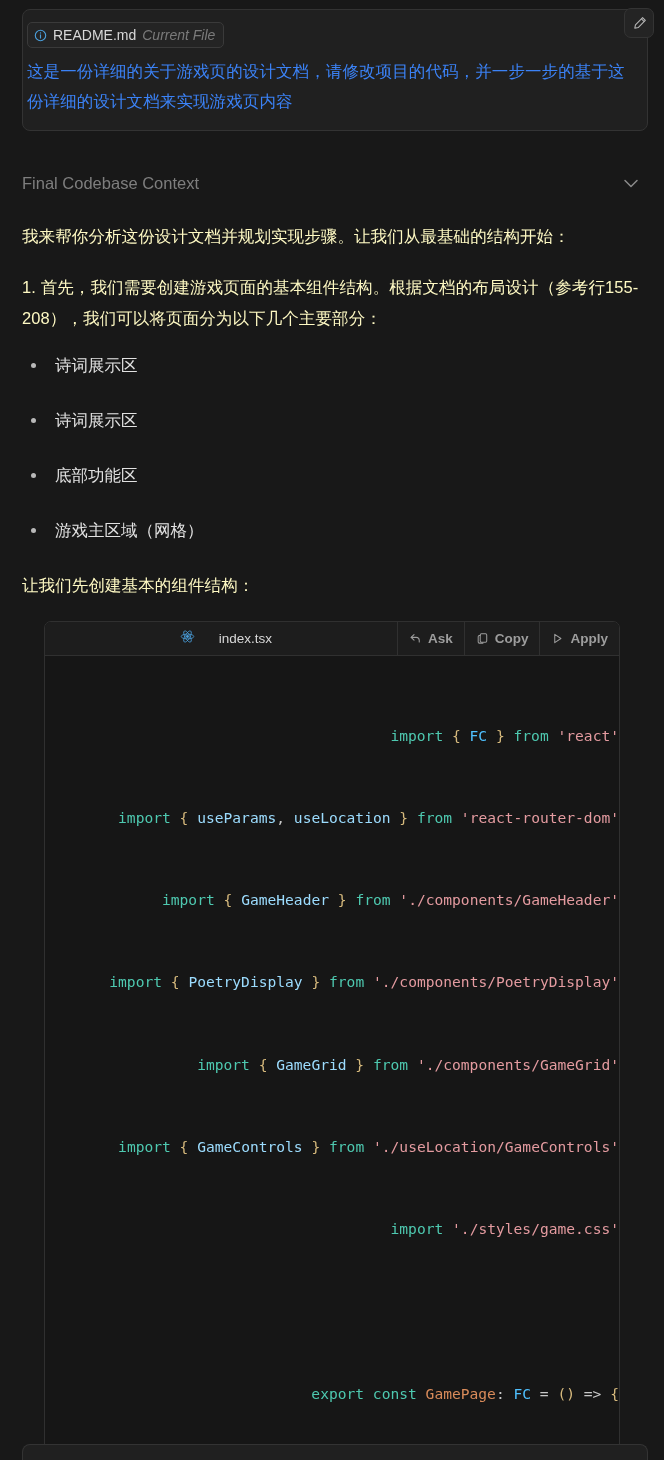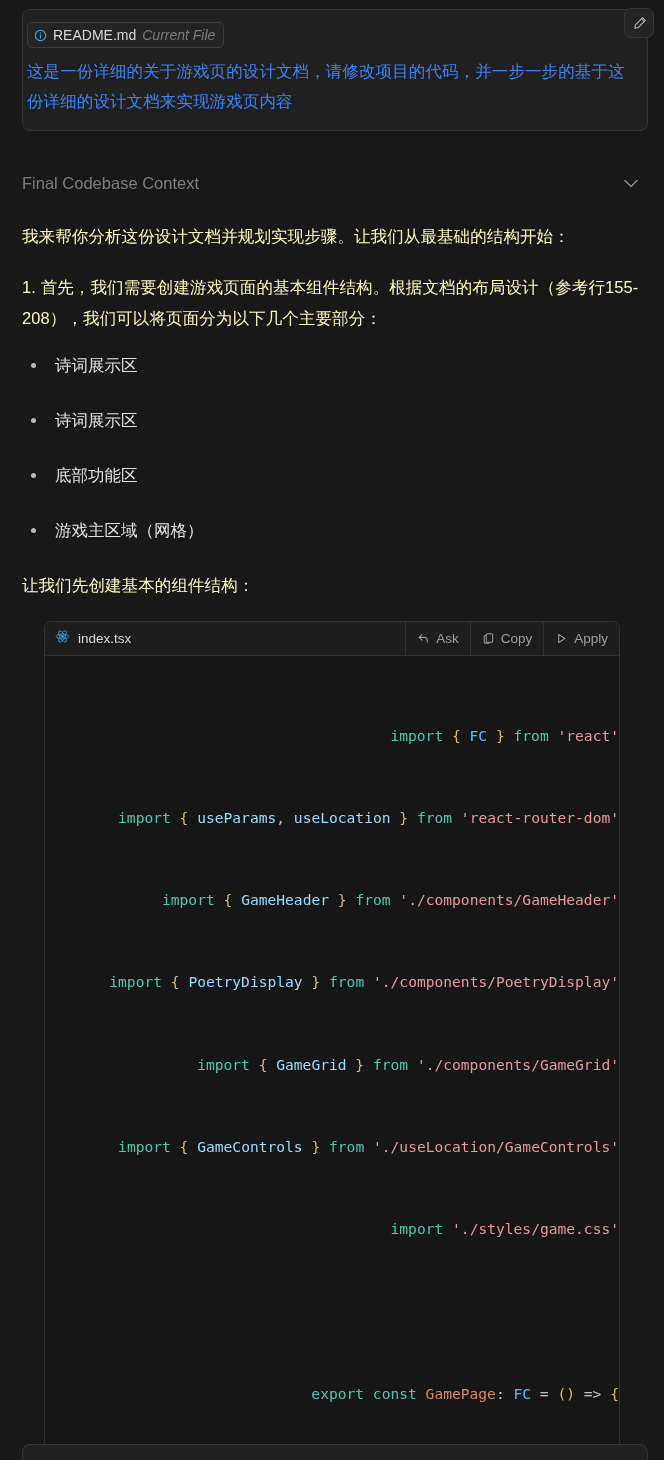--- a/index.html
+++ b/index.html
@@ -143,42 +143,44 @@
   .cb-header {
     display: flex;
     align-items: stretch;
     height: 34px;
     background: #1d1d1d;
     border-bottom: 1px solid #303030;
   }
   .cb-title {
     display: flex;
     align-items: center;
-    gap: 8px;
+    gap: 24px;
     padding-left: 10px;
     flex: 1 1 auto;
     min-width: 0;
     border-right: 1px solid #303030;
+    justify-content: center;
   }
   .cb-filename {
     font-size: 13.5px;
     color: #d8d8d8;
     white-space: nowrap;
     overflow: hidden;
     text-overflow: ellipsis;
   }
   .cb-act {
     display: flex;
     align-items: center;
     gap: 6px;
     padding: 0 11px;
     color: #9d9d9d;
     font-size: 13.5px;
     border-right: 1px solid #303030;
     white-space: nowrap;
+    font-weight: bold;
   }
   .cb-act:last-child { border-right: none; }
   .cb-act svg { display: block; flex: 0 0 auto; }
 
   .cb-code {
     padding: 11px 0 12px 0;
     overflow: hidden;
     white-space: pre;
     font-family: "DejaVu Sans Mono", "Liberation Mono", monospace;
     font-size: 14.6px;

